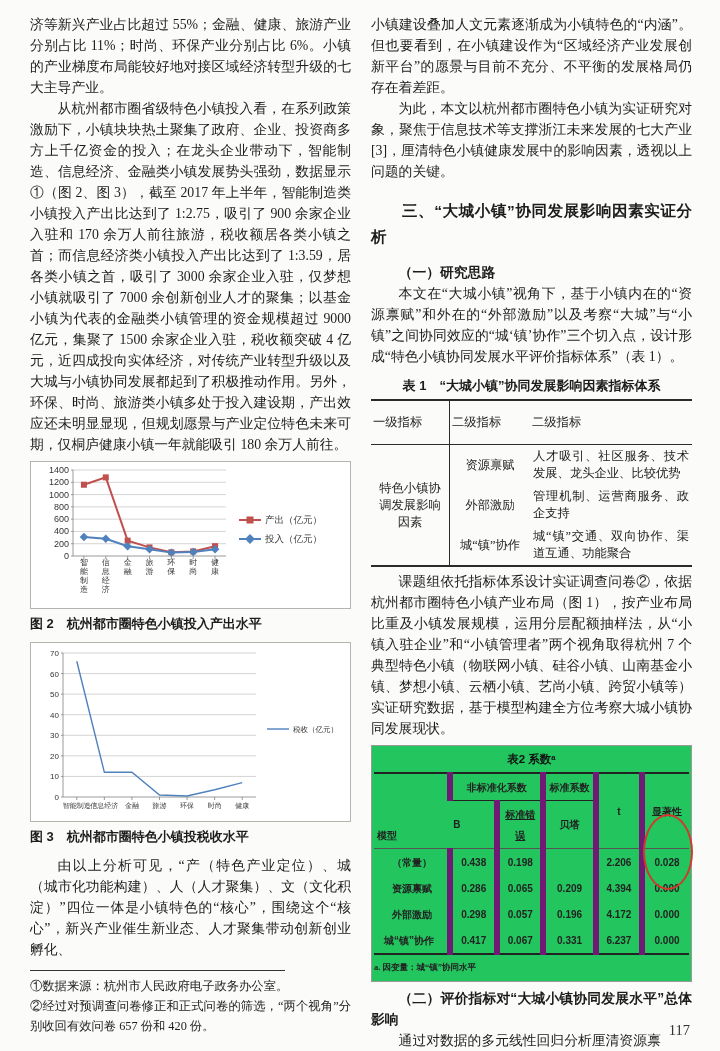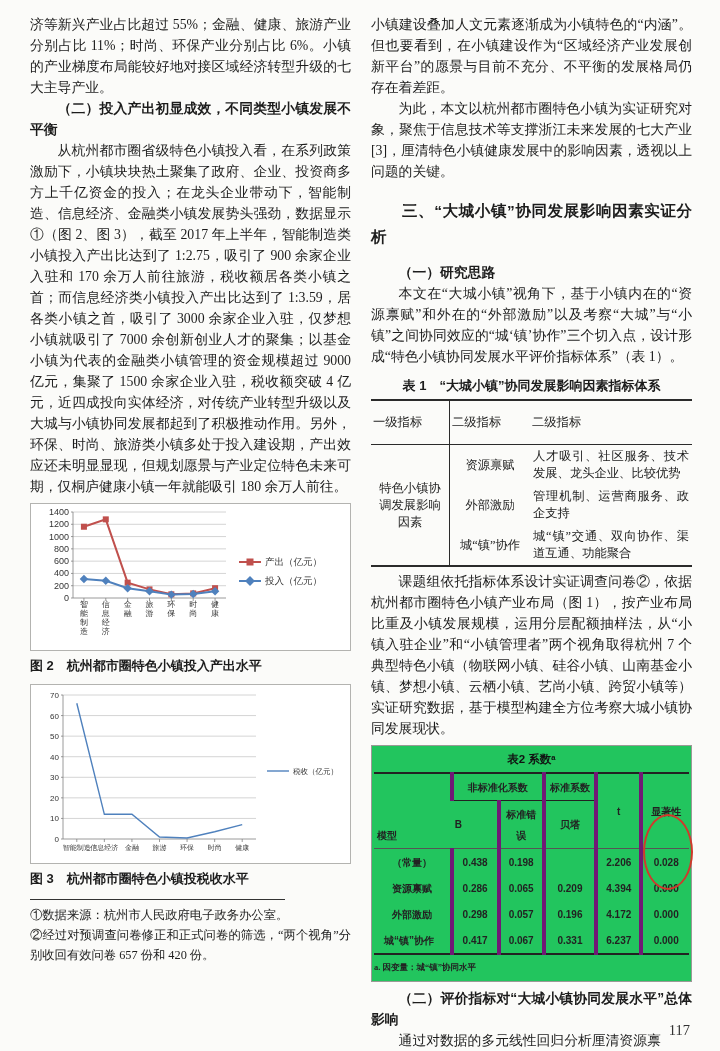--- a/index.html
+++ b/index.html
@@ -22,42 +22,41 @@
   table.t1 th{font-weight:normal;border-bottom:1px solid #2b2b2b;padding:13px 2px;}
   table.t1 td{padding:3px 3px;vertical-align:middle;}
   table.t1 .vline{border-right:1px solid #2b2b2b;}
   table.t1 .c{text-align:center;}
   .t2block{background:#22c55e;border:1px solid #9a9a96;padding:2px 2px 3px;margin:6px 0 0;}
   .t2cap{font-family:"Liberation Sans","DejaVu Sans",sans-serif;font-weight:bold;font-size:11.5px;text-align:center;margin:1px 0 2px;color:#111;}
   .t2wrap{position:relative;}
   table.t2{width:100%;border-collapse:collapse;font-family:"Liberation Sans","DejaVu Sans",sans-serif;
     font-size:10px;font-weight:bold;color:#222;
     border-top:2px solid #222;border-bottom:2px solid #222;}
-  table.t2 th,table.t2 td{border-left:4px solid #701a75;padding:2.5px 3px;text-align:center;font-weight:bold;}
+  table.t2 th,table.t2 td{border-left:6px solid #701a75;padding:2.5px 3px;text-align:center;font-weight:bold;}
   table.t2 th:first-child,table.t2 td:first-child{border-left:none;text-align:left;}
   table.t2 thead th{border-bottom:1px solid #555;}
   table.t2 .sub{border-bottom:1.5px solid #222;}
   table.t2 td.lbl{padding-left:18px;}
   .redcircle{position:absolute;border:2px solid #d0392c;border-radius:50%;pointer-events:none;}
   .t2foot{font-family:Liberation Serif, serif;font-weight:bold;font-size:8.5px;margin:2px 0 0;color:#222;}
   .fnrule{width:255px;border-top:1.2px solid #333;margin:10px 0 5px;}
   .footnotes{font-size:12.3px;line-height:20px;}
   .footnotes p{margin:0;}
   .pageno{position:absolute;right:30px;bottom:12px;font-size:14.5px;color:#333;}
   svg text{font-family:"Liberation Sans","DejaVu Sans",sans-serif;}
 </style>
 </head>
 <body>
 
 <div class="page">
   <div class="cols">
 
     <div class="col">
       <p class="body cont">济等新兴产业占比超过 55%；金融、健康、旅游产业分别占比 11%；时尚、环保产业分别占比 6%。小镇的产业梯度布局能较好地对接区域经济转型升级的七大主导产业。</p>
-      <p class="h2">（二）投入产出初显成效，不同类型小镇发展不平衡</p>
       <p class="body">从杭州都市圈省级特色小镇投入看，在系列政策激励下，小镇块块热土聚集了政府、企业、投资商多方上千亿资金的投入；在龙头企业带动下，智能制造、信息经济、金融类小镇发展势头强劲，数据显示①（图 2、图 3），截至 2017 年上半年，智能制造类小镇投入产出比达到了 1:2.75，吸引了 900 余家企业入驻和 170 余万人前往旅游，税收额居各类小镇之首；而信息经济类小镇投入产出比达到了 1:3.59，居各类小镇之首，吸引了 3000 余家企业入驻，仅梦想小镇就吸引了 7000 余创新创业人才的聚集；以基金小镇为代表的金融类小镇管理的资金规模超过 9000 亿元，集聚了 1500 余家企业入驻，税收额突破 4 亿元，近四成投向实体经济，对传统产业转型升级以及大城与小镇协同发展都起到了积极推动作用。另外，环保、时尚、旅游类小镇多处于投入建设期，产出效应还未明显显现，但规划愿景与产业定位特色未来可期，仅桐庐健康小镇一年就能吸引 180 余万人前往。</p>
 
       <div class="figure">
         <svg id="chart0" width="317" height="140" viewBox="0 0 317 140">
             <line x1="42" y1="94" x2="195" y2="94" stroke="#808080" stroke-width="0.8"></line>
             <text x="38" y="97" text-anchor="end" font-size="9" fill="#333">0</text>
             <line x1="40" y1="94" x2="42" y2="94" stroke="#808080" stroke-width="0.8"></line>
             <line x1="42" y1="81.71428571428572" x2="195" y2="81.71428571428572" stroke="#c9c9c9" stroke-width="0.8"></line>
             <text x="38" y="84.71428571428572" text-anchor="end" font-size="9" fill="#333">200</text>
             <line x1="40" y1="81.71428571428572" x2="42" y2="81.71428571428572" stroke="#808080" stroke-width="0.8"></line>
@@ -161,20 +160,21 @@
             <text x="183.64285714285714" y="165" text-anchor="middle" font-size="7" fill="#333">时尚</text>
             <line x1="211.21428571428572" y1="154" x2="211.21428571428572" y2="157" stroke="#808080" stroke-width="0.8"></line>
             <text x="211.21428571428572" y="165" text-anchor="middle" font-size="7" fill="#333">健康</text>
             <polyline points="45.785714285714285,18.22857142857143 73.35714285714286,129.3142857142857 100.92857142857143,129.3142857142857 128.5,151.94285714285715 156.07142857142858,152.9714285714286 183.64285714285714,146.79999999999998 211.21428571428572,139.6" fill="none" stroke="#4f81bd" stroke-width="1.4"></polyline>
             <line x1="236" y1="86" x2="258" y2="86" stroke="#4f81bd" stroke-width="1.4"></line>
             <text x="262" y="89" font-size="7.5" fill="#333">税收（亿元）</text>
           </svg>
       </div>
       <div class="figcap">图 3　杭州都市圈特色小镇投税收水平</div>
 
+      <p class="body">由以上分析可见，“产（特色产业定位）、城（城市化功能构建）、人（人才聚集）、文（文化积淀）”四位一体是小镇特色的“核心”，围绕这个“核心”，新兴产业催生新业态、人才聚集带动创新创业孵化、</p>
 
       <div class="fnrule"></div>
       <div class="footnotes">
         <p>①数据来源：杭州市人民政府电子政务办公室。</p>
         <p>②经过对预调查问卷修正和正式问卷的筛选，“两个视角”分别收回有效问卷 657 份和 420 份。</p>
       </div>
     </div>
 
     <div class="col">
       <p class="body cont">小镇建设叠加人文元素逐渐成为小镇特色的“内涵”。但也要看到，在小镇建设作为“区域经济产业发展创新平台”的愿景与目前不充分、不平衡的发展格局仍存在着差距。</p>
@@ -216,21 +216,21 @@
             <thead>
               <tr>
                 <th rowspan="2" style="width:80px;vertical-align:bottom;">模型</th>
                 <th colspan="2" class="sub">非标准化系数</th>
                 <th class="sub" style="width:50px;">标准系数</th>
                 <th rowspan="2" style="width:40px;">t</th>
                 <th rowspan="2" style="width:46px;">显著性</th>
               </tr>
               <tr>
                 <th style="width:44px;">B</th>
-                <th style="width:40px;">标准错误</th>
+                <th style="width:40px;text-decoration:underline;">标准错误</th>
                 <th>贝塔</th>
               </tr>
             </thead>
             <tbody>
               <tr>
                 <td class="lbl">（常量）</td>
                 <td>0.438</td>
                 <td>0.198</td>
                 <td></td>
                 <td>2.206</td>

